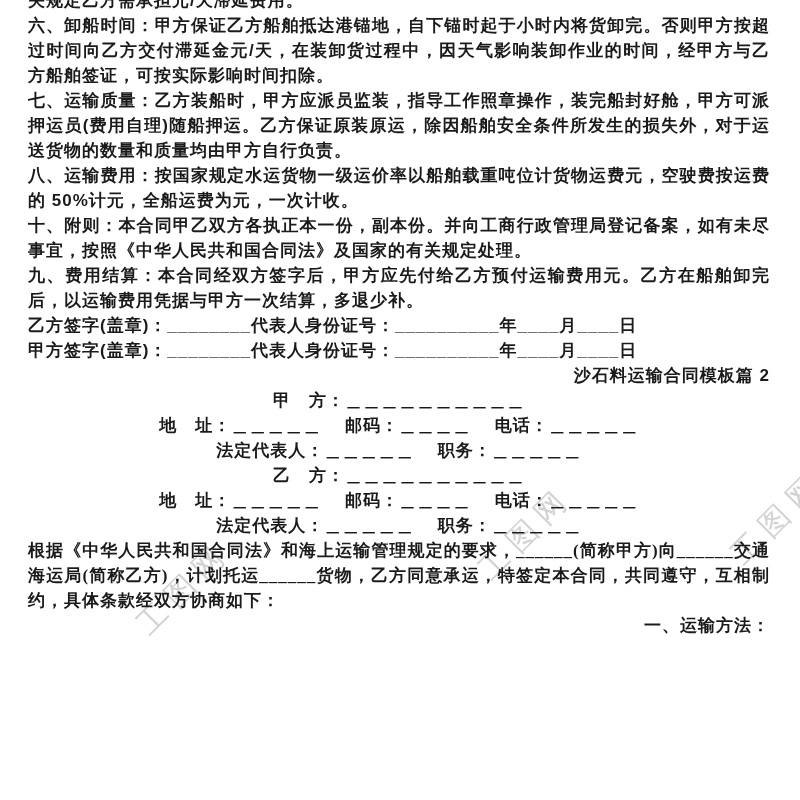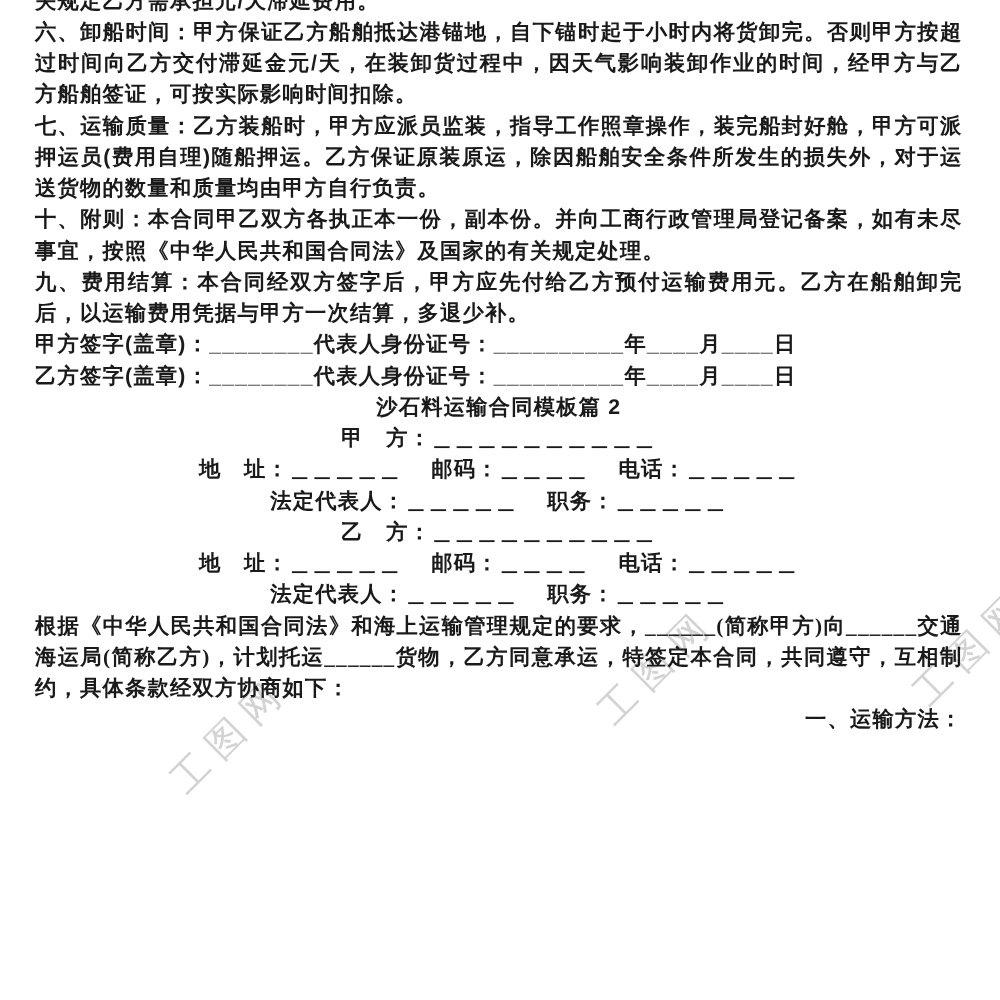--- a/index.html
+++ b/index.html
@@ -25,21 +25,21 @@
     font-weight: 700;
     line-height: 25px;
     letter-spacing: 1px;
     text-align: justify;
   }
   .doc p { margin: 0; }
   .clause        { margin-bottom: 8px; }
   .frag-top      { margin-bottom: 8px; }
   .sig           { margin-bottom: 4px; text-align: left; }
   .sig-last      { margin-bottom: 10px; }
-  .section-title { margin-bottom: 4px; text-align: center; }
+  .section-title { margin-bottom: 4px; text-align: right; }
   .party-line    { margin-bottom: 3px; text-align: center; }
   .preamble      { margin-bottom: 4px; font-family: Liberation Serif, serif; }
   .clause-heading{ margin-bottom: 4px; text-align: right; }
   .frag-bottom   { text-align: left; }
 
   .watermark {
     position: absolute;
     z-index: 0;
     color: rgba(140, 140, 140, 0.38);
     font-size: 30px;
@@ -65,28 +65,29 @@
 
   <div class="doc">
 
     <p class="frag-top">关规定乙方需承担元/天滞延费用。</p>
 
 
     <p class="clause">六、卸船时间：甲方保证乙方船舶抵达港锚地，自下锚时起于小时内将货卸完。否则甲方按超过时间向乙方交付滞延金元/天，在装卸货过程中，因天气影响装卸作业的时间，经甲方与乙方船舶签证，可按实际影响时间扣除。</p>
 
     <p class="clause">七、运输质量：乙方装船时，甲方应派员监装，指导工作照章操作，装完船封好舱，甲方可派押运员(费用自理)随船押运。乙方保证原装原运，除因船舶安全条件所发生的损失外，对于运送货物的数量和质量均由甲方自行负责。</p>
 
+    <p class="clause">八、运输费用：按国家规定水运货物一级运价率以船舶载重吨位计货物运费元，空驶费按运费的 50%计元，全船运费为元，一次计收。</p>
 
     <p class="clause">十、附则：本合同甲乙双方各执正本一份，副本份。并向工商行政管理局登记备案，如有未尽事宜，按照《中华人民共和国合同法》及国家的有关规定处理。</p>
 
     <p class="clause">九、费用结算：本合同经双方签字后，甲方应先付给乙方预付运输费用元。乙方在船舶卸完后，以运输费用凭据与甲方一次结算，多退少补。</p>
 
+    <p class="sig sig-last">乙方签字(盖章)：________代表人身份证号：__________年____月____日</p>
+
     <p class="sig">甲方签字(盖章)：________代表人身份证号：__________年____月____日</p>
-
-    <p class="sig sig-last">乙方签字(盖章)：________代表人身份证号：__________年____月____日</p>
 
     <p class="section-title">沙石料运输合同模板篇 2</p>
 
     <p class="party-line">甲　方：＿＿＿＿＿＿＿＿＿＿</p>
 
     <p class="party-line">地　址：＿＿＿＿＿　 邮码：＿＿＿＿ 　电话：＿＿＿＿＿</p>
 
     <p class="party-line">法定代表人：＿＿＿＿＿ 　职务：＿＿＿＿＿</p>
 
     <p class="party-line">乙　方：＿＿＿＿＿＿＿＿＿＿</p>

